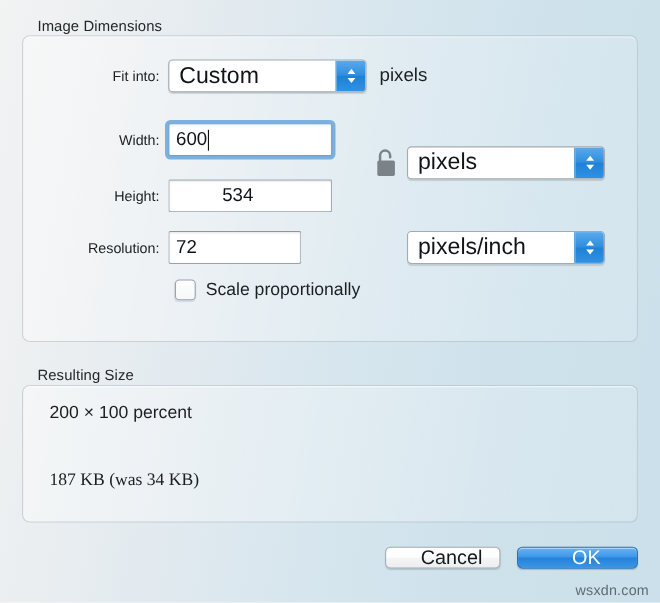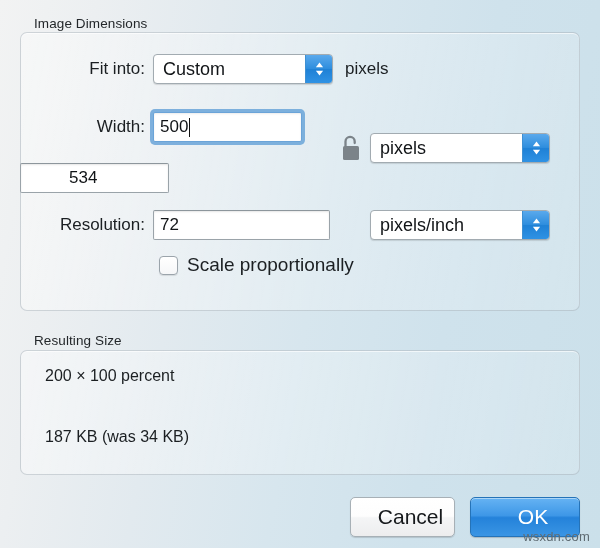--- a/index.html
+++ b/index.html
@@ -55,21 +55,21 @@
   #title-dimensions { left: 34px; top: 16px; }
   #title-resulting  { left: 34px; top: 333px; }
 
   
   .row {
     position: absolute;
     display: flex;
     align-items: center;
   }
   .field-label {
-    font-size: 17px;
+    font-size: 13px;
     color: #1b1f22;
     text-align: right;
     white-space: nowrap;
     width: 125px;
     margin-right: 8px;
   }
 
   
   .textfield {
     box-sizing: border-box;
@@ -104,21 +104,21 @@
   .popup {
     box-sizing: border-box;
     height: 30px;
     background: #ffffff;
     border: 1px solid #a2abb1;
     border-radius: 4px;
     display: flex;
     align-items: center;
     position: relative;
     padding-left: 9px;
-    font-size: 18px;
+    font-size: 21px;
     color: #111417;
     box-shadow: 0 1px 1px rgba(0,0,0,0.12);
     overflow: hidden;
   }
   .popup .arrows {
     position: absolute;
     right: 0;
     top: 0;
     bottom: 0;
     width: 26px;
@@ -165,43 +165,43 @@
     justify-content: center;
     flex: none;
   }
   .checkbox.checked {
     border: 1px solid #2f7fc4;
     background: linear-gradient(to bottom, #60aaed 0%, #3a8fdf 50%, #2b84d9 51%, #3f95e2 100%);
   }
   .checkbox .tick { display: none; }
   .checkbox.checked .tick { display: block; }
   .check-label {
-    font-size: 19px;
-    color: #1b1f22;
-    white-space: nowrap;
-  }
-
-  
-  .result-line {
-    position: absolute;
     font-size: 16px;
     color: #1b1f22;
     white-space: nowrap;
   }
 
   
+  .result-line {
+    position: absolute;
+    font-size: 16px;
+    color: #1b1f22;
+    white-space: nowrap;
+  }
+
+  
   .btn {
     position: absolute;
     box-sizing: border-box;
-    height: 40px;
+    height: 20px;
     border-radius: 5px;
     display: flex;
     align-items: center;
     justify-content: center;
-    font-size: 21px;
+    font-size: 18px;
     white-space: nowrap;
     cursor: default;
     padding-left: 16px;
   }
   #cancel-button {
     left: 350px;
     top: 497px;
     width: 105px;
     background: linear-gradient(to bottom, #ffffff 0%, #fdfdfd 48%, #f4f5f6 52%, #ededee 100%);
     border: 1px solid #a7b0b6;
@@ -252,21 +252,21 @@
             </svg>
         </span>
       </span>
     </div>
     <div style="font-size:17px;color:#1b1f22;margin-left:12px;white-space:nowrap;">pixels</div>
   </div>
 
   <div class="row" style="left:20px; top:112px; width:560px;">
     <div class="field-label">Width:</div>
     <div class="textfield focused" style="width:149px;">
-      <span>500</span>
+      <span>600</span>
         <span class="caret"></span>
     </div>
   </div>
 
   <div id="lock-icon">
     <svg viewBox="0 0 22 29" width="22" height="29">
       <path d="M5.5 12 V7.5 A4.6 4.6 0 0 1 14.7 7.5 V9" fill="none" stroke="#7b8389" stroke-width="2.3" stroke-linecap="round"></path>
       <rect x="3" y="12" width="16" height="14" rx="1.6" fill="#7b8389"></rect>
     </svg>
   </div>
@@ -281,28 +281,29 @@
       </span>
       <span class="chev">
         <svg viewBox="0 0 9 6" width="9" height="6">
             <path d="M4.5 5.4 L0.9 0.8 H8.1 Z" fill="#ffffff"></path>
           </svg>
       </span>
     </span>
   </div>
 
   <div class="row" style="left:20px; top:163px; width:560px;">
+    <div class="field-label">Height:</div>
     <div class="textfield" style="width:149px;padding-left:48px;">
       <span>534</span>
     </div>
   </div>
 
   <div class="row" style="left:20px; top:210px; width:560px;">
     <div class="field-label">Resolution:</div>
-    <div class="textfield" style="width:177px;">
+    <div class="textfield" style="width:121px;">
       <span>72</span>
     </div>
   </div>
 
   <div class="popup" style="position:absolute; left:370px; top:210px; width:180px;">
     <span>pixels/inch</span>
     <span class="arrows">
       <span class="chev">
         <svg viewBox="0 0 9 6" width="9" height="6">
             <path d="M4.5 0.6 L8.1 5.2 H0.9 Z" fill="#ffffff"></path>
@@ -322,20 +323,20 @@
     </span>
     <span class="check-label">Scale proportionally</span>
   </div>
 
 
   <div class="group-title" id="title-resulting">Resulting Size</div>
   <div class="group-box" id="box-resulting"></div>
 
   <div class="result-line" style="left:45px; top:367px;">200 × 100 percent</div>
 
-  <div class="result-line" style="left:45px; top:428px;">187 KB (was 34 KB)</div>
+  <div class="result-line" style="left:45px; top:428px;font-family:Liberation Serif, serif;">187 KB (was 34 KB)</div>
 
   <div class="btn" id="cancel-button">Cancel</div>
   <div class="btn" id="ok-button">OK</div>
 
   <div id="watermark">wsxdn.com</div>
 
 </div>
 
 </body></html>

